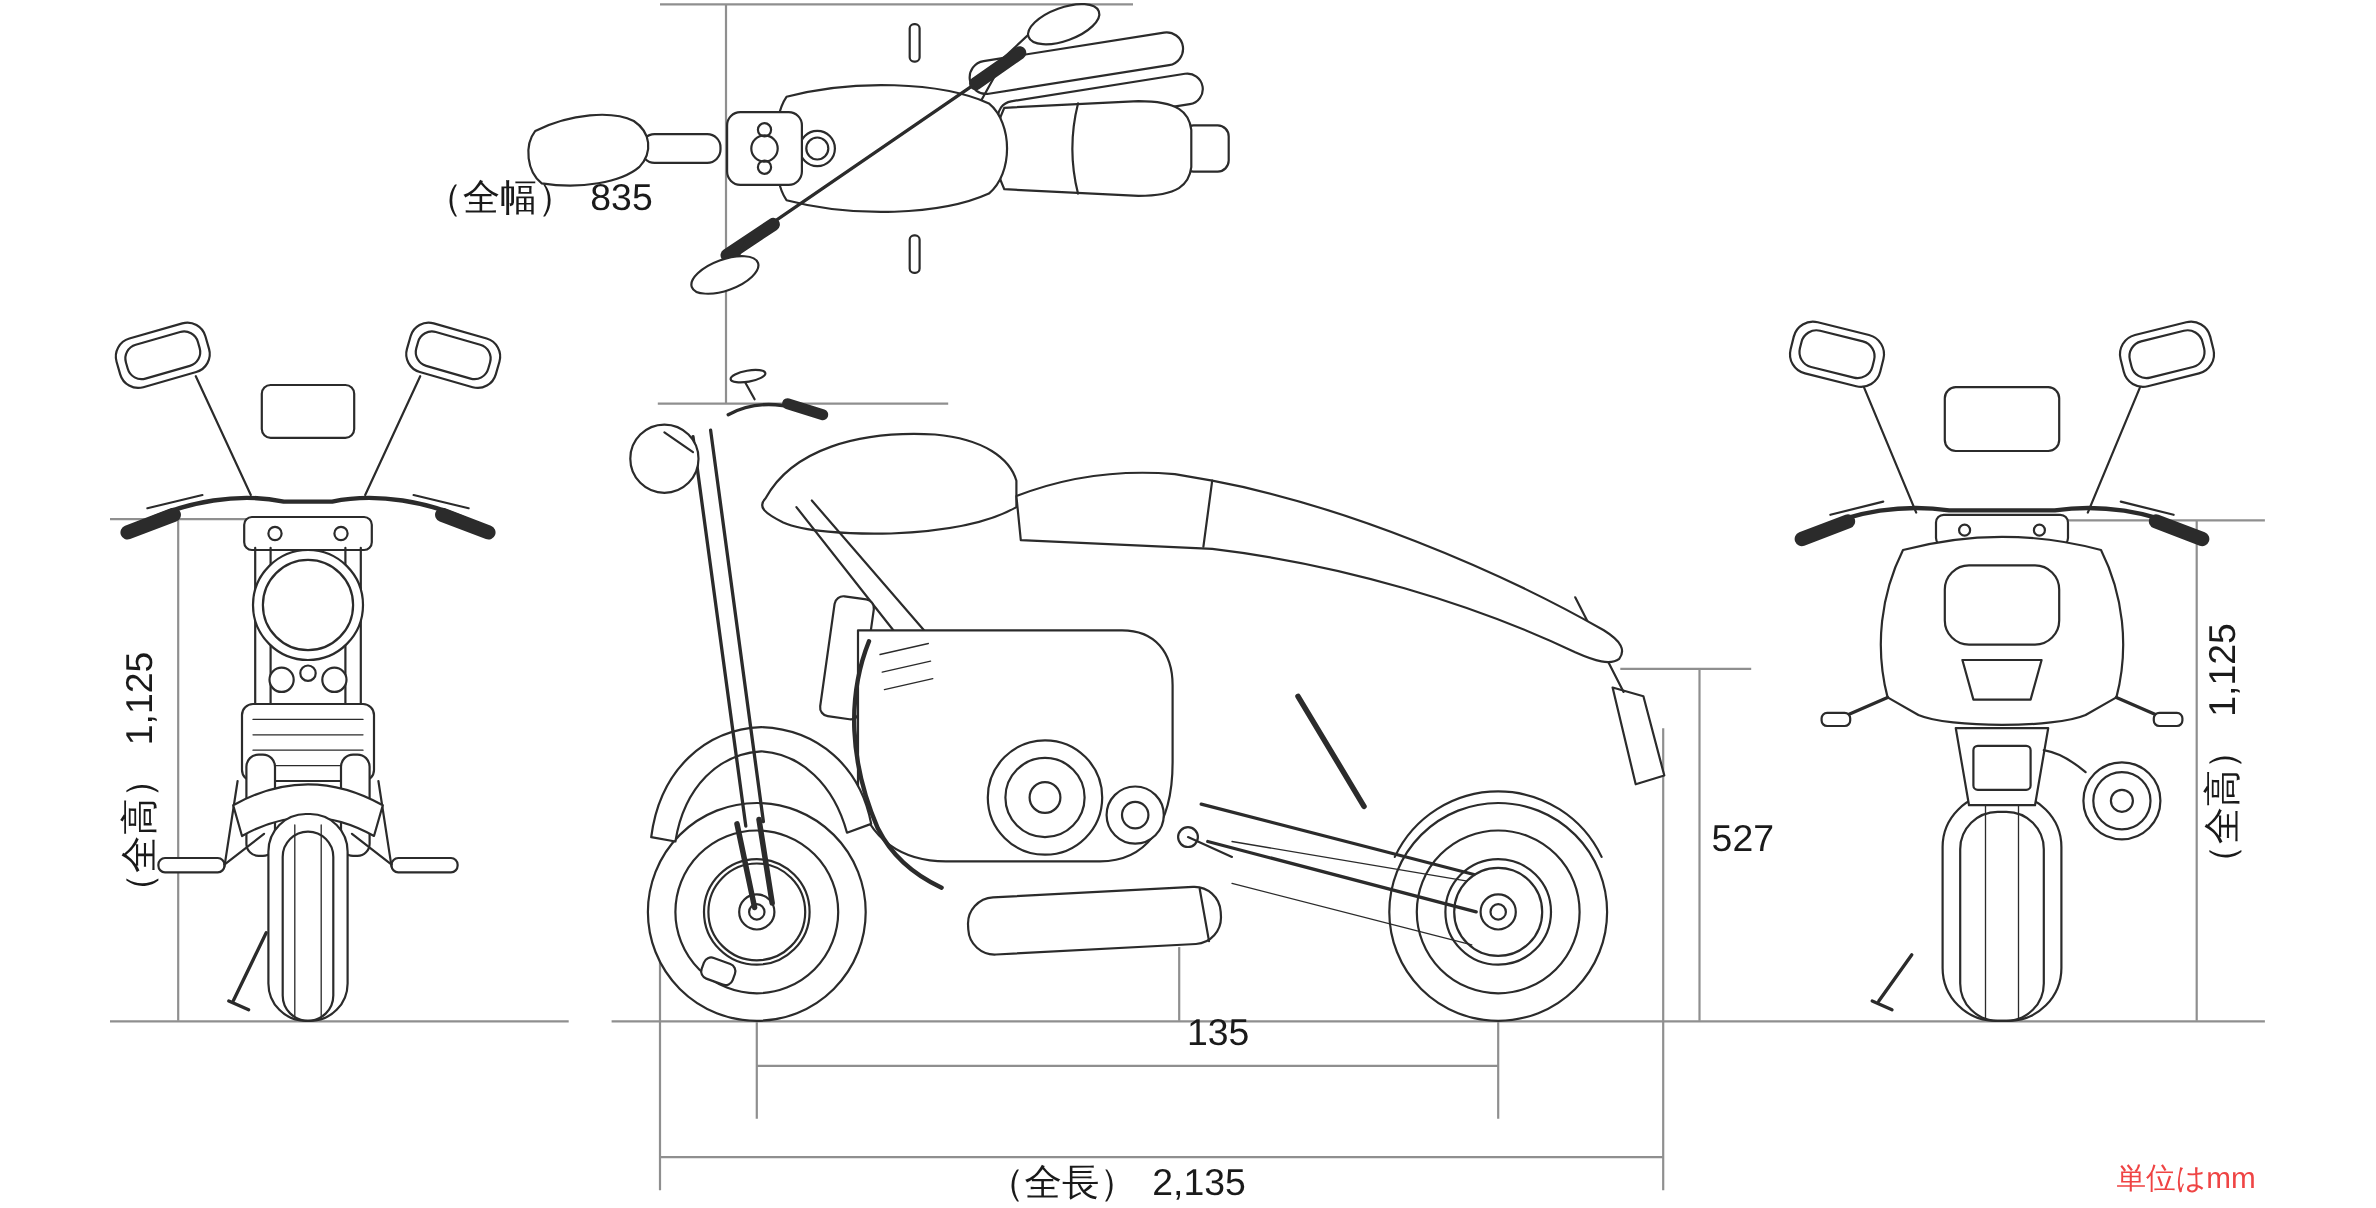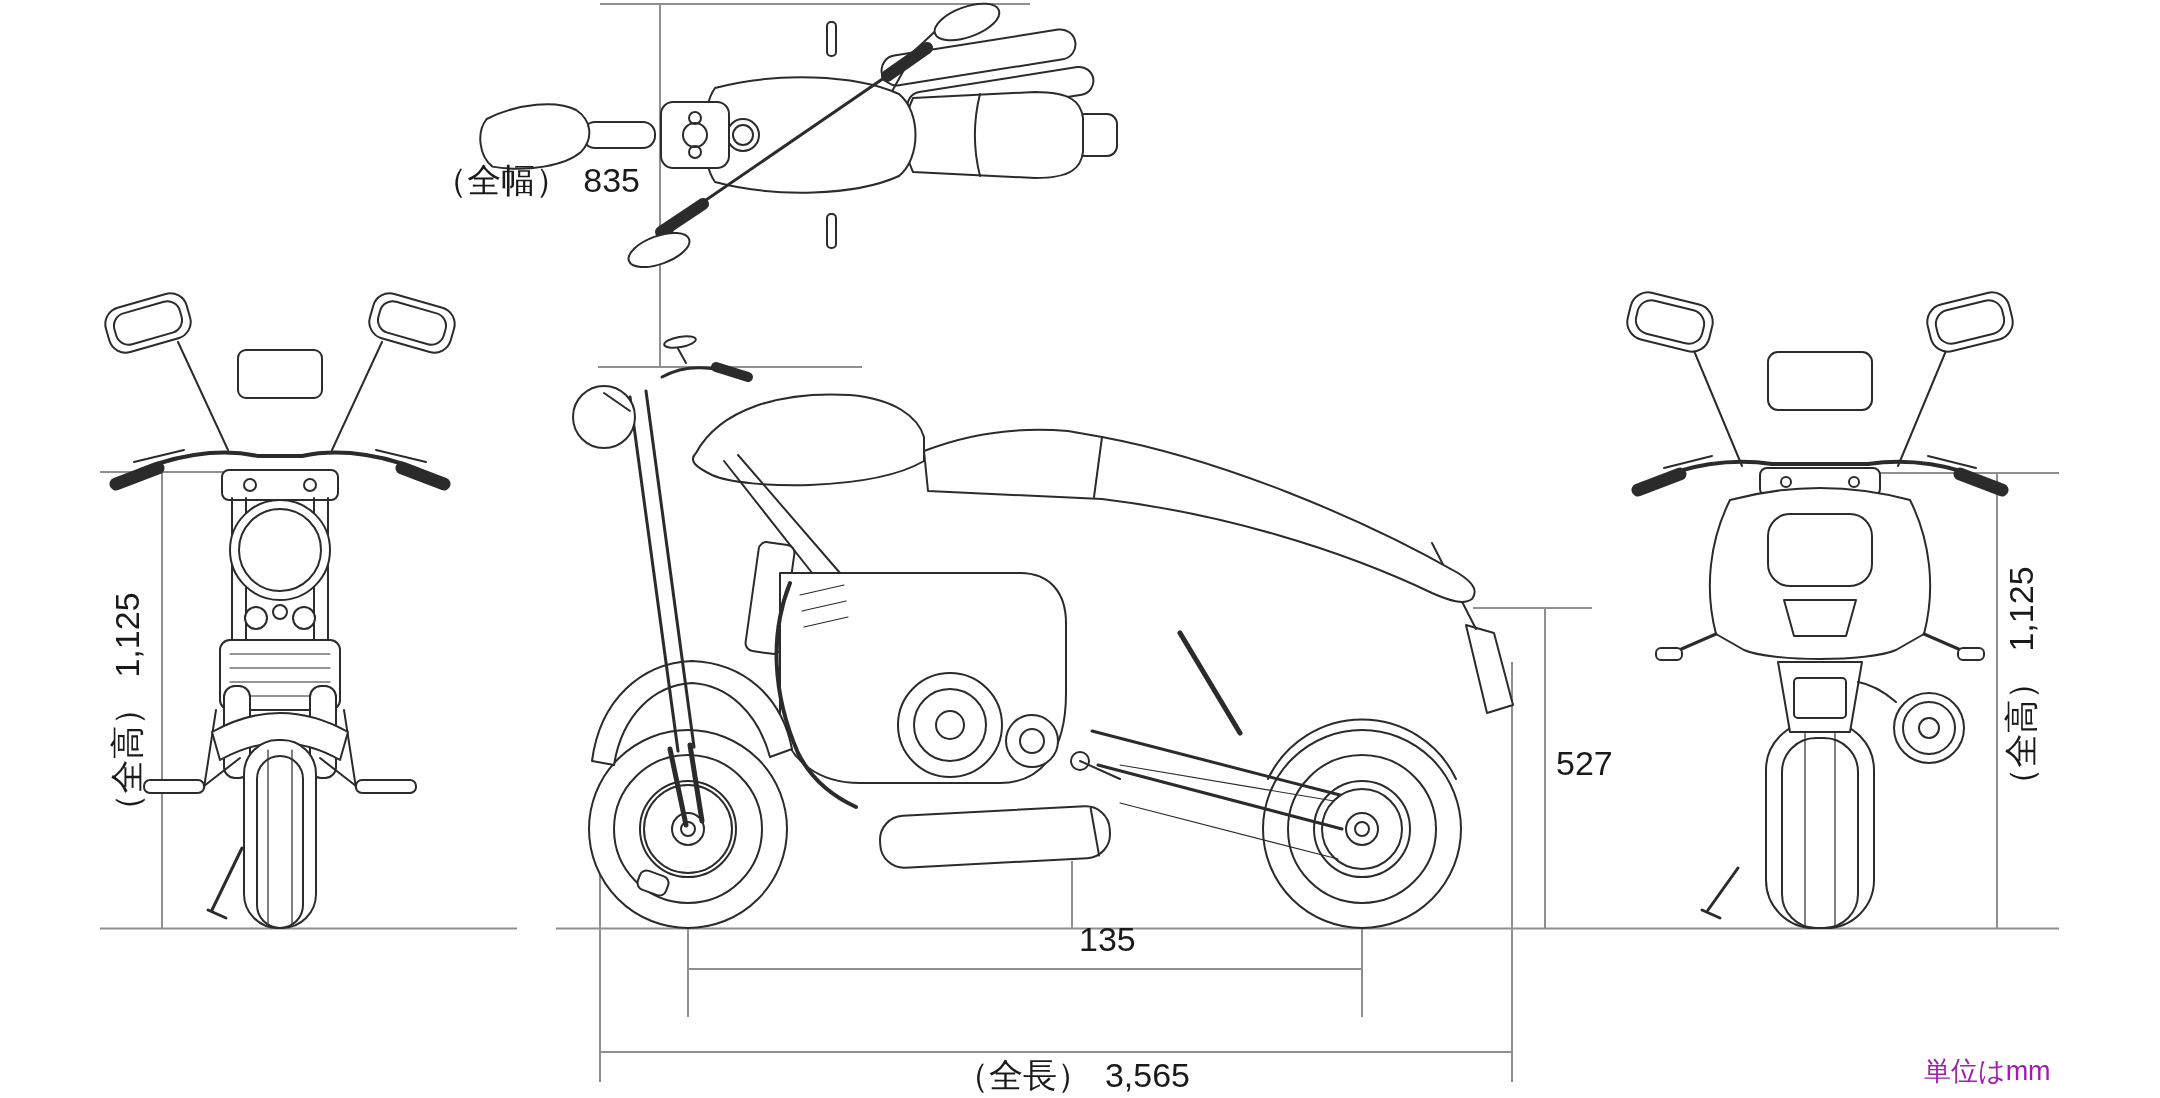--- a/index.html
+++ b/index.html
@@ -2,23 +2,23 @@
 <html><head>
 <meta charset="utf-8">
 <style>
   html,body{margin:0;padding:0;background:#fff;}
   .canvas{position:relative;width:2160px;height:1098px;background:#ffffff;overflow:hidden;
           font-family:"Liberation Sans",sans-serif;color:#1a1a1a;}
   .layer{position:absolute;left:0;top:0;}
   .view{position:absolute;}
   .dim-label{position:absolute;font-size:34px;line-height:1.05;white-space:nowrap;color:#1a1a1a;}
   .dim-label .v{margin-left:14px;}
-  .right-align{text-align:right;}
+  .right-align{text-align:center;}
   .rot{transform:translate(-50%,-50%) rotate(-90deg);transform-origin:center center;}
-  .unit-note{position:absolute;font-size:27px;line-height:1.1;color:#a21caf;white-space:nowrap;}
+  .unit-note{position:absolute;font-size:27px;line-height:1.1;color:#ef4444;white-space:nowrap;}
   svg{display:block;}
   .dl{stroke:#8f8f8f;stroke-width:2;fill:none;}
   .art{stroke:#2b2b2b;stroke-width:2;fill:none;stroke-linecap:round;stroke-linejoin:round;}
   .art .f{fill:#ffffff;}
   .art .thin{stroke-width:1.2;}
 </style>
 </head>
 <body>
 
 <div class="canvas">
@@ -236,18 +236,18 @@
   <div class="dim-label" style="left:1556px;top:746px">
     <span>527</span>
   </div>
 
   <div class="dim-label" style="left:1079px;top:922px">
     <span>135</span>
   </div>
 
 
   <div class="dim-label right-align" style="left:840px;top:1058px;width:350px">
-    <span>（全長）</span><span class="v">3,565</span>
+    <span>（全長）</span><span class="v">2,135</span>
   </div>
 
   <div class="unit-note" style="left:1924px;top:1057px">単位はmm</div>
 
 </div>
 
 </body></html>

